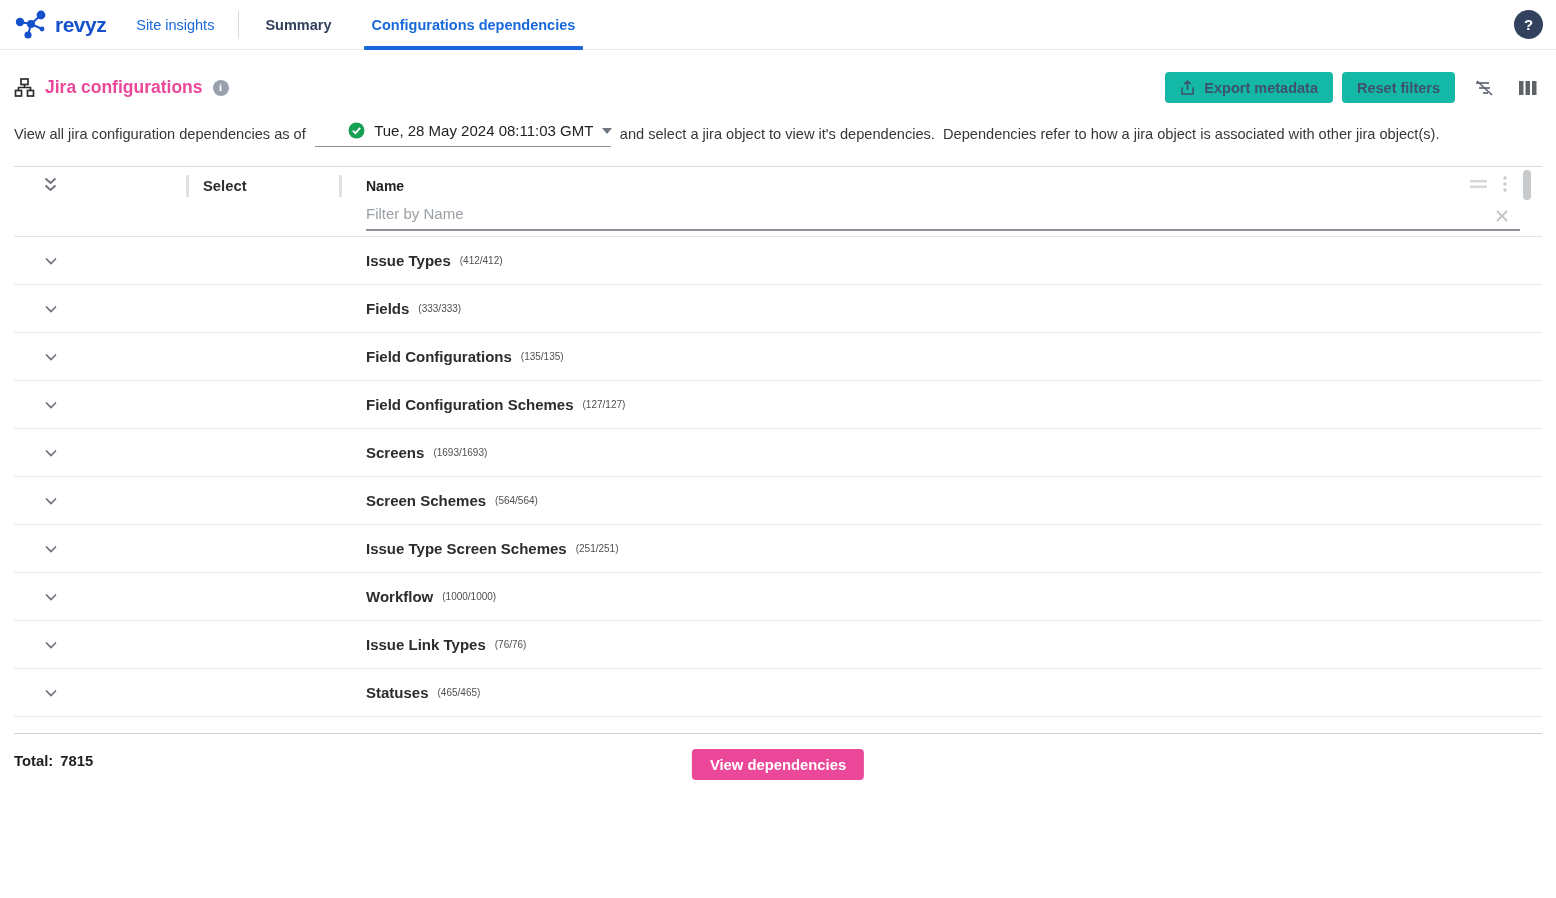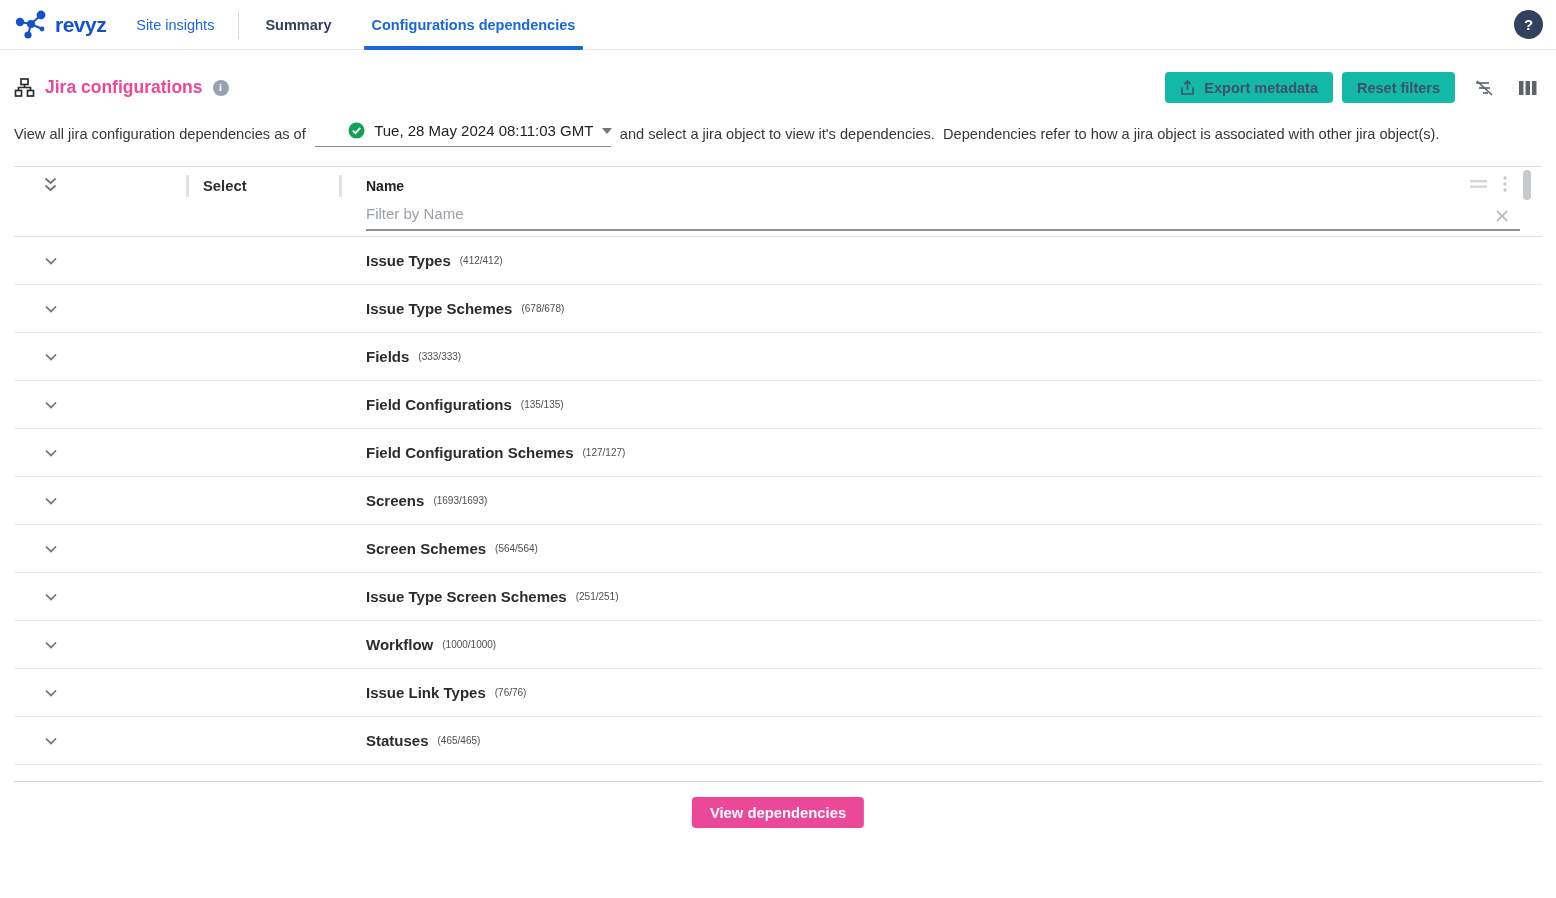--- a/index.html
+++ b/index.html
@@ -216,29 +216,20 @@
   <div class="trow">
     <span class="chev">
       <svg width="16" height="16" viewBox="0 0 16 16" fill="none" stroke="#6b6f76" stroke-width="1.7">
         <polyline points="3,5.5 8,10.5 13,5.5"></polyline>
       </svg>
     </span>
     <span class="rname">Issue Types</span>
     <span class="rcount">(412/412)</span>
   </div>
 
-  <div class="trow">
-    <span class="chev">
-      <svg width="16" height="16" viewBox="0 0 16 16" fill="none" stroke="#6b6f76" stroke-width="1.7">
-        <polyline points="3,5.5 8,10.5 13,5.5"></polyline>
-      </svg>
-    </span>
-    <span class="rname">Issue Type Schemes</span>
-    <span class="rcount">(678/678)</span>
-  </div>
 
   <div class="trow">
     <span class="chev">
       <svg width="16" height="16" viewBox="0 0 16 16" fill="none" stroke="#6b6f76" stroke-width="1.7">
         <polyline points="3,5.5 8,10.5 13,5.5"></polyline>
       </svg>
     </span>
     <span class="rname">Fields</span>
     <span class="rcount">(333/333)</span>
   </div>
@@ -320,14 +311,18 @@
         <polyline points="3,5.5 8,10.5 13,5.5"></polyline>
       </svg>
     </span>
     <span class="rname">Statuses</span>
     <span class="rcount">(465/465)</span>
   </div>
 </div>
 </div>
 
 <div class="footbar">
+  <div class="total">
+    <span>Total:</span>
+    <span>7815</span>
+  </div>
   <button class="primary-btn">View dependencies</button>
 </div>
 
 </body></html>

